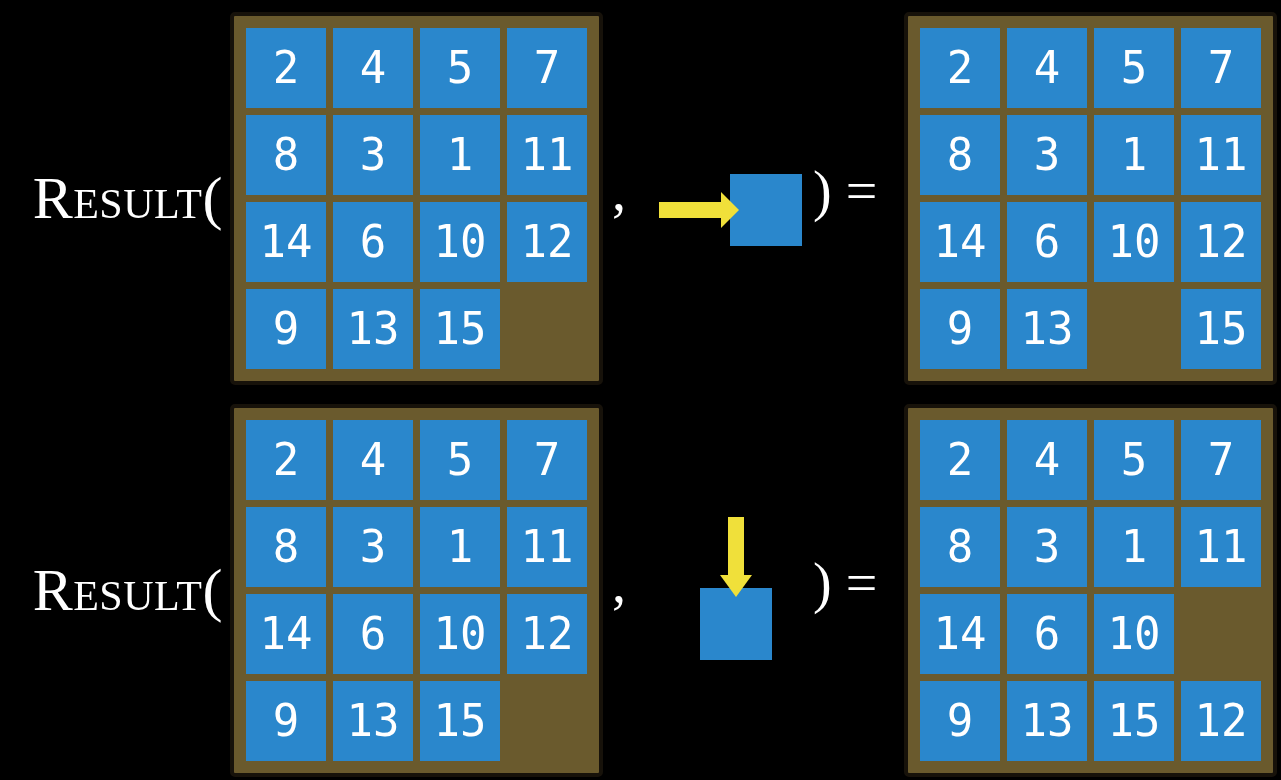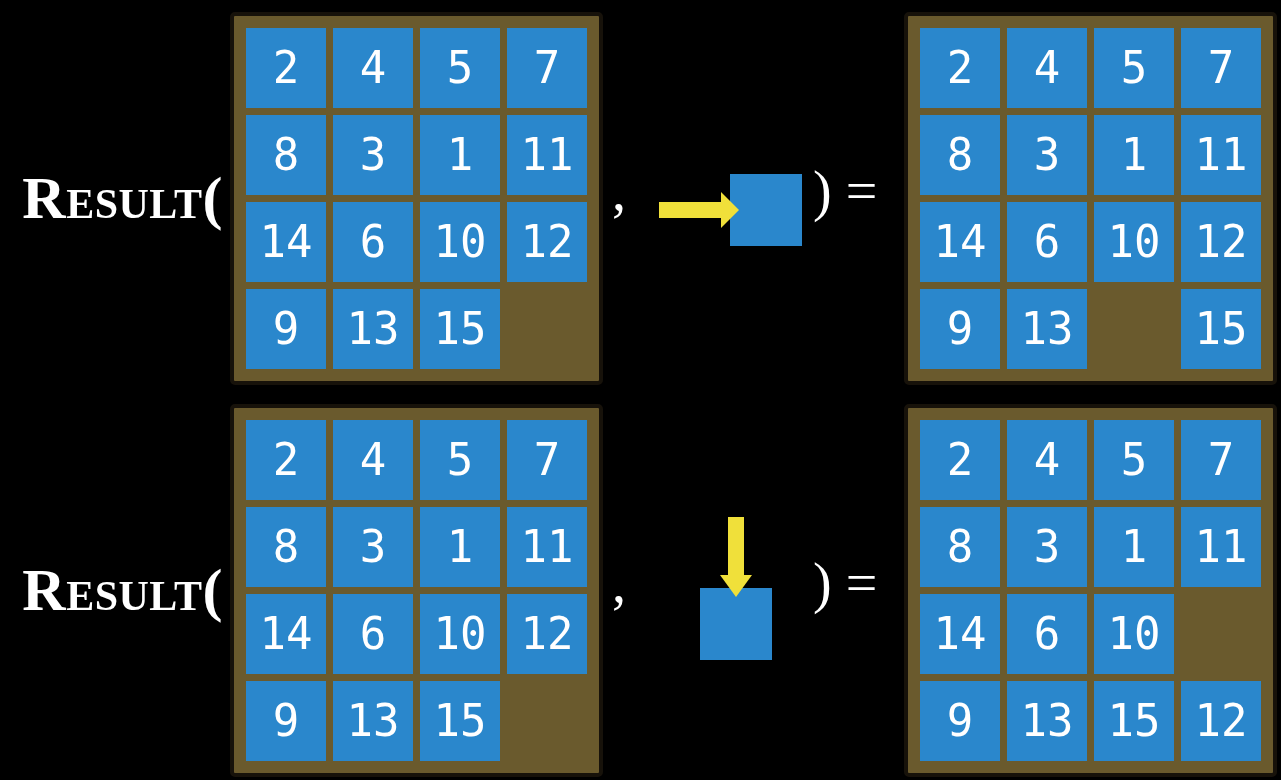--- a/index.html
+++ b/index.html
@@ -31,21 +31,20 @@
     width: 223px;
     height: 373px;
     display: flex;
     align-items: center;
     justify-content: flex-end;
     color: var(--text-white, #fff);
     font-size: 60px;
     font-variant: small-caps;
     letter-spacing: 0.5px;
     white-space: nowrap;
-    font-weight: bold;
   }
 
   .board {
     position: absolute;
     top: 12px;
     width: 373px;
     height: 373px;
     box-sizing: border-box;
     background: var(--frame-brown, #6a5a2d);
     border: 4px solid var(--frame-border, #17120a);

